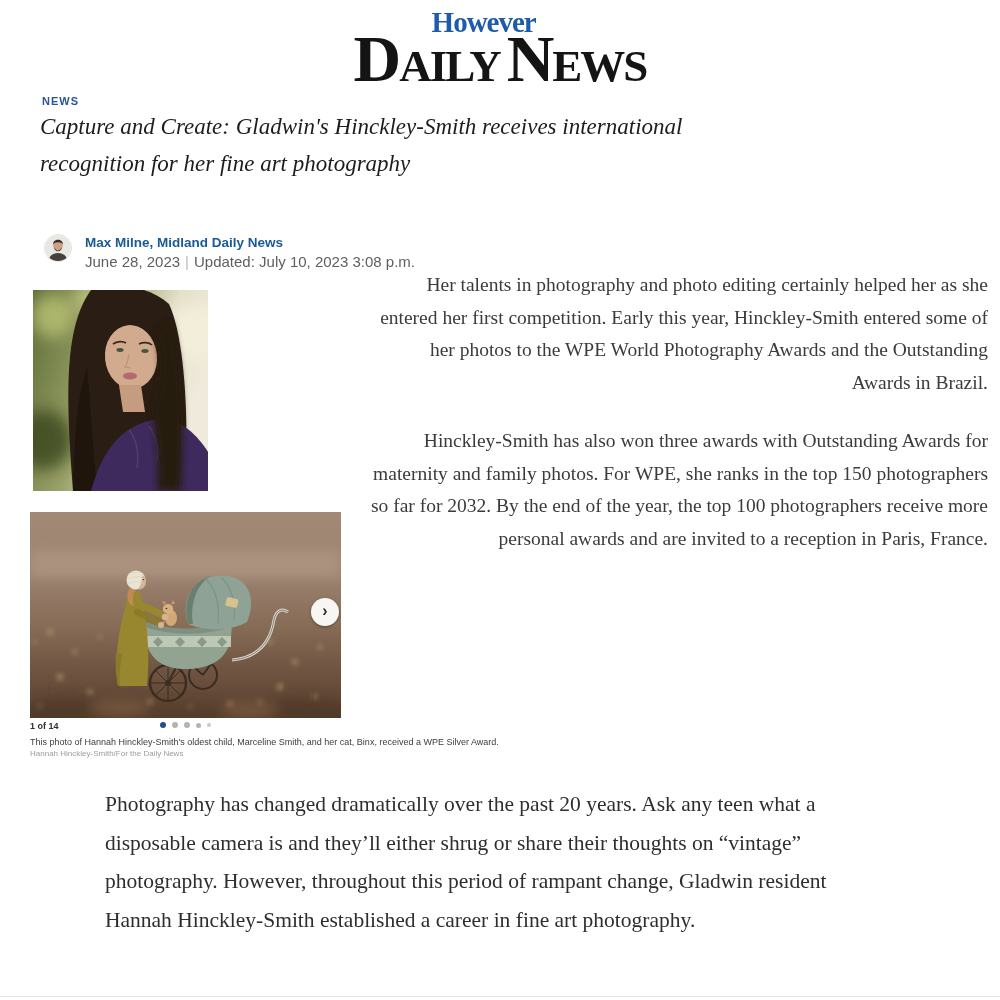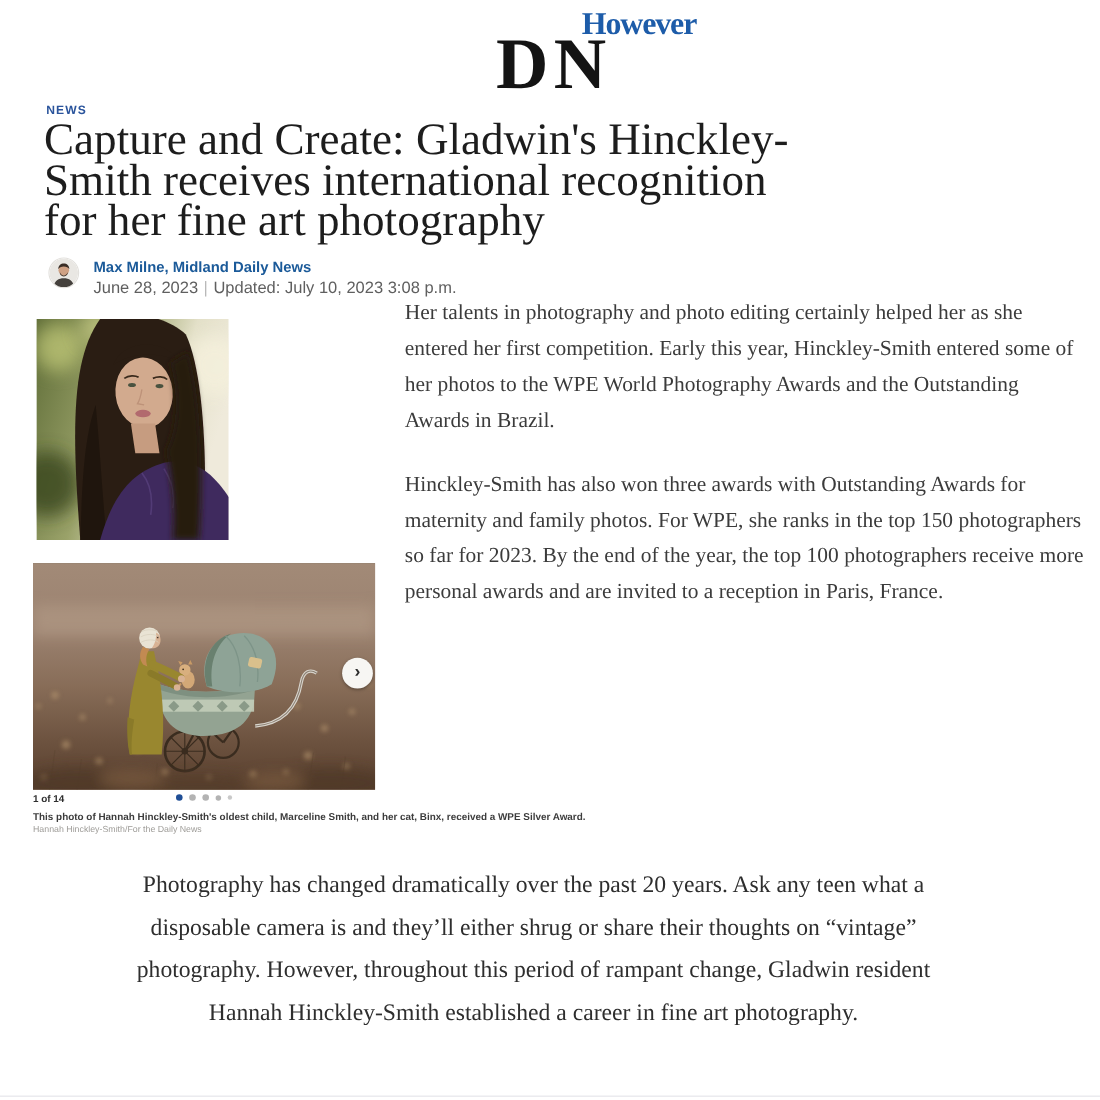--- a/index.html
+++ b/index.html
@@ -11,21 +11,21 @@
   .mast-inner{position:relative;font-family:"Liberation Serif",serif;font-weight:700;color:#141414;padding-top:16px;}
   .mast-row{display:flex;align-items:baseline;letter-spacing:-2px;line-height:1;}
   .mast-big{font-size:66px;}
   .mast-small{font-size:45px;}
   .mast-space{width:7px;}
   .mast-midland{position:absolute;top:-2px;left:78px;color:#1d5ca9;font-size:29px;letter-spacing:-1px;line-height:1;}
 
   
   .kicker{position:absolute;left:42px;top:95px;font-size:11px;font-weight:700;letter-spacing:1px;color:#2a549c;cursor:pointer;text-align:center;}
   .headline{position:absolute;left:40px;top:108px;width:700px;margin:0;
-            font-family:"Liberation Serif",serif;font-weight:400;font-size:41px;line-height:37px;color:#1d1d1d;}
+            font-family:"Liberation Serif",serif;font-weight:400;font-size:23px;line-height:37px;color:#1d1d1d;font-style:italic;}
 
   
   .byline{position:absolute;left:44px;top:234px;display:flex;align-items:flex-start;}
   .avatar{width:28px;height:28px;border-radius:50%;overflow:hidden;flex:0 0 28px;border:1px solid #e2e0dc;box-sizing:border-box;}
   .byline-text{margin-left:13px;padding-top:1px;}
   .byline-author{font-size:13.5px;font-weight:700;color:#1b5a99;line-height:16px;cursor:pointer;}
   .byline-date{font-size:15px;color:#5f5f5f;line-height:18px;margin-top:2px;}
   .byline-date .sep{color:#b9b9b9;padding:0 5px;}
 
   
@@ -36,43 +36,45 @@
             background:#f7f6f3;box-shadow:0 1px 3px rgba(0,0,0,.35);display:flex;align-items:center;justify-content:center;
             cursor:pointer;}
   .next-btn span{font-size:16px;line-height:1;color:#2d2d2d;font-weight:700;margin-top:-2px;}
   .carousel-meta{position:absolute;left:30px;top:721px;width:311px;height:12px;}
   .counter{position:absolute;left:0;top:0;font-size:9px;font-weight:700;color:#2e2e2e;}
   .dots{position:absolute;left:0;right:0;top:1px;display:flex;justify-content:center;align-items:center;gap:6px;}
   .dot{width:6px;height:6px;border-radius:50%;background:#b3b3b3;cursor:pointer;}
   .dot.active{background:#1f4e96;}
   .dot:nth-child(4){width:5px;height:5px;}
   .dot:nth-child(5){width:4px;height:4px;background:#c9c9c9;}
-  .caption{position:absolute;left:30px;top:737px;width:620px;font-size:9px;font-weight:700;color:#3c3c3c;line-height:11px;}
+  .caption{position:absolute;left:30px;top:737px;width:620px;font-size:9px;font-weight:400;color:#3c3c3c;line-height:11px;}
   .credit{position:absolute;left:30px;top:749px;width:400px;font-size:8px;color:#9e9c98;line-height:10px;}
 
   
   .col-right{position:absolute;left:368px;top:269px;width:620px;}
-  .col-right p{margin:0 0 26px 0;font-family:"Liberation Serif",serif;font-size:19.5px;line-height:32.5px;color:#3b3b3b;}
+  .col-right p{margin:0 0 26px 0;font-family:"Liberation Serif",serif;font-size:19.5px;line-height:32.5px;color:#3b3b3b;text-align:right;}
   .closing{position:absolute;left:105px;top:785px;width:760px;margin:0;
-           font-family:"Liberation Serif",serif;font-size:21.5px;line-height:38.5px;color:#2e2e2e;text-align:center;}
+           font-family:"Liberation Serif",serif;font-size:21.5px;line-height:38.5px;color:#2e2e2e;}
 
   .bottom-rule{position:absolute;left:0;top:996px;width:100%;border-top:1px solid #e3e3e8;}
 </style>
 </head>
 <body>
 
 <div class="page">
 
   <div class="masthead">
     <div class="mast-inner">
       <div class="mast-midland">However</div>
       <div class="mast-row">
         <span class="mast-big">D</span>
+          <span class="mast-small">AILY</span>
           <span class="mast-space"></span>
           <span class="mast-big">N</span>
+          <span class="mast-small">EWS</span>
       </div>
     </div>
   </div>
 
   <div class="kicker">NEWS</div>
 
   <h1 class="headline">Capture and Create: Gladwin's Hinckley-Smith receives international recognition for her fine art photography</h1>
 
   <div class="byline">
     <div class="avatar">
@@ -259,19 +261,19 @@
         <span class="dot"></span>
         <span class="dot"></span>
       </div>
   </div>
 
   <div class="caption">This photo of Hannah Hinckley-Smith's oldest child, Marceline Smith, and her cat, Binx, received a WPE Silver Award.</div>
   <div class="credit">Hannah Hinckley-Smith/For the Daily News</div>
 
   <div class="col-right">
     <p>Her talents in photography and photo editing certainly helped her as she entered her first competition. Early this year, Hinckley-Smith entered some of her photos to the WPE World Photography Awards and the Outstanding Awards in Brazil.</p>
-    <p>Hinckley-Smith has also won three awards with Outstanding Awards for maternity and family photos. For WPE, she ranks in the top 150 photographers so far for 2023. By the end of the year, the top 100 photographers receive more personal awards and are invited to a reception in Paris, France.</p>
+    <p>Hinckley-Smith has also won three awards with Outstanding Awards for maternity and family photos. For WPE, she ranks in the top 150 photographers so far for 2032. By the end of the year, the top 100 photographers receive more personal awards and are invited to a reception in Paris, France.</p>
   </div>
 
   <p class="closing">Photography has changed dramatically over the past 20 years. Ask any teen what a disposable camera is and they’ll either shrug or share their thoughts on “vintage” photography. However, throughout this period of rampant change, Gladwin resident Hannah Hinckley-Smith established a career in fine art photography.</p>
 
   <div class="bottom-rule"></div>
 </div>
 
 </body></html>

